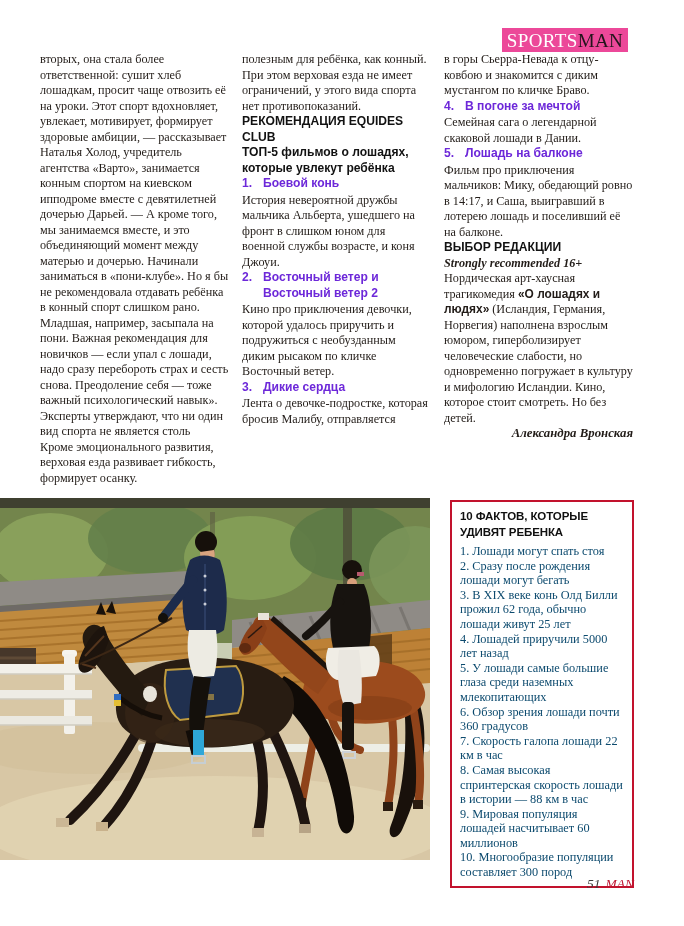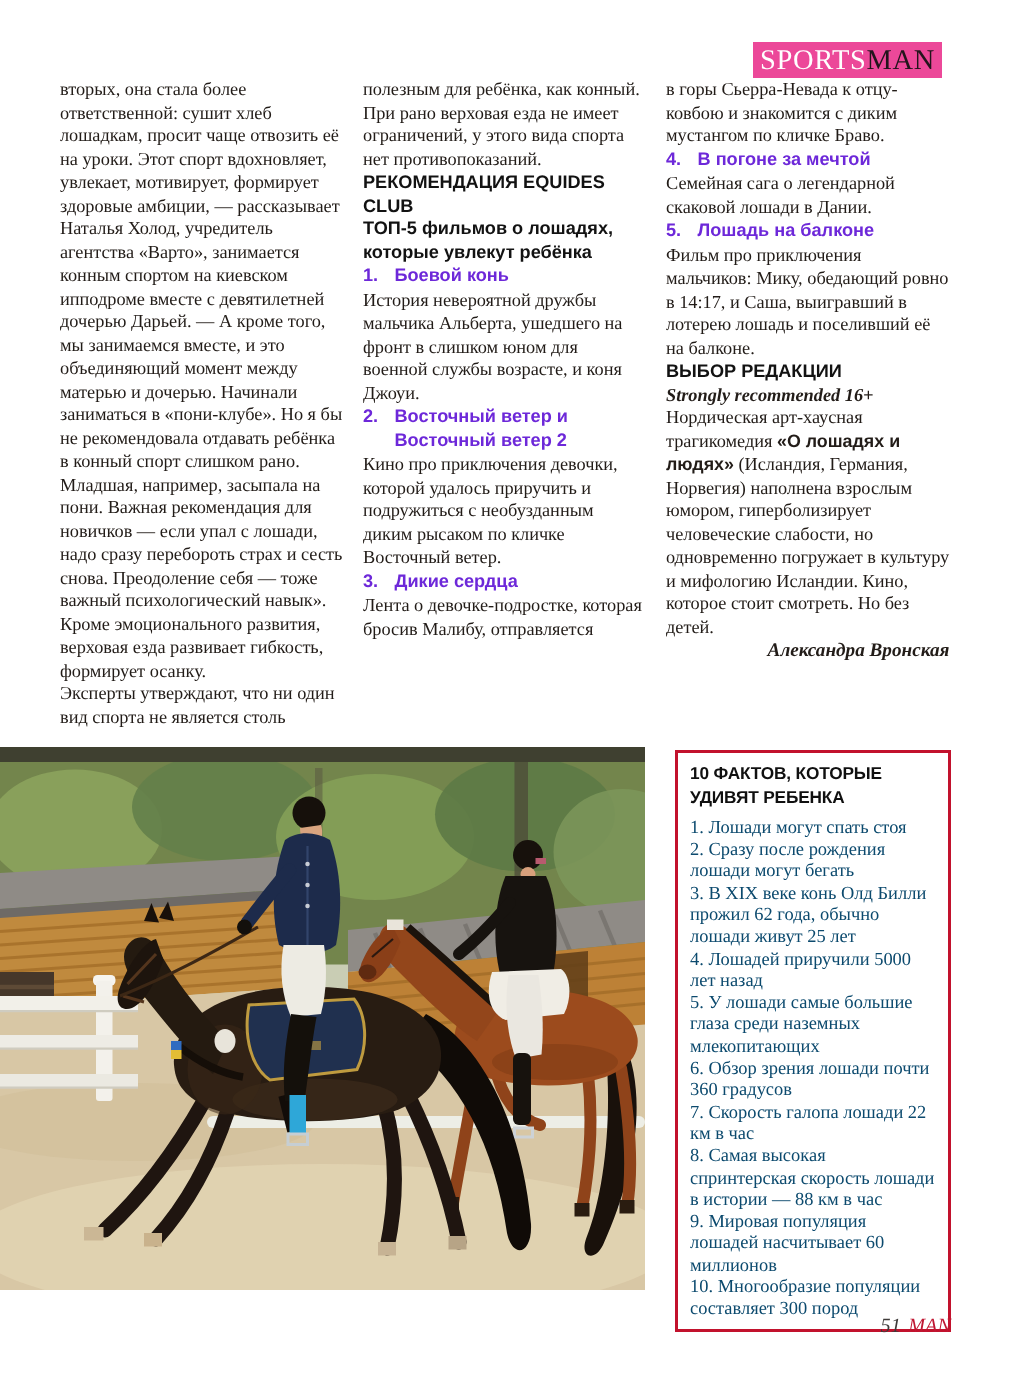--- a/index.html
+++ b/index.html
@@ -76,26 +76,26 @@
 
   <div class="brand-box">
     <span class="brand-sports">SPORTS</span>
       <span class="brand-man">MAN</span>
   </div>
 
   <div class="columns">
 
     <div class="col">
       <p>вторых, она стала более ответственной: сушит хлеб лошадкам, просит чаще отвозить её на уроки. Этот спорт вдохновляет, увлекает, мотивирует, формирует здоровые амбиции, — рассказывает Наталья Холод, учредитель агентства «Варто», занимается конным спортом на киевском ипподроме вместе с девятилетней дочерью Дарьей. — А кроме того, мы занимаемся вместе, и это объединяющий момент между матерью и дочерью. Начинали заниматься в «пони-клубе». Но я бы не рекомендовала отдавать ребёнка в конный спорт слишком рано. Младшая, например, засыпала на пони. Важная рекомендация для новичков — если упал с лошади, надо сразу перебороть страх и сесть снова. Преодоление себя — тоже важный психологический навык».</p>
+      <p>Эксперты утверждают, что ни один вид спорта не является столь</p>
       <p>Кроме эмоционального развития, верховая езда развивает гибкость, формирует осанку.</p>
-      <p>Эксперты утверждают, что ни один вид спорта не является столь</p>
     </div>
 
     <div class="col">
-      <p>полезным для ребёнка, как конный. При рано верховая езда не имеет ограничений, у этого вида спорта нет противопоказаний.</p>
+      <p>полезным для ребёнка, как конный. При этом верховая езда не имеет ограничений, у этого вида спорта нет противопоказаний.</p>
       <p class="h-sans gap">РЕКОМЕНДАЦИЯ EQUIDES CLUB</p>
       <p class="h-sans gap">ТОП-5 фильмов о лошадях, которые увлекут ребёнка</p>
 
       <div class="film-h gap">
         <span class="film-num">1.</span><span>Боевой конь</span>
       </div>
       <p>История невероятной дружбы мальчика Альберта, ушедшего на фронт в слишком юном для военной службы возрасте, и коня Джоуи.</p>
 
       <div class="film-h gap">
         <span class="film-num">2.</span><span>Восточный ветер и Восточный ветер 2</span>

